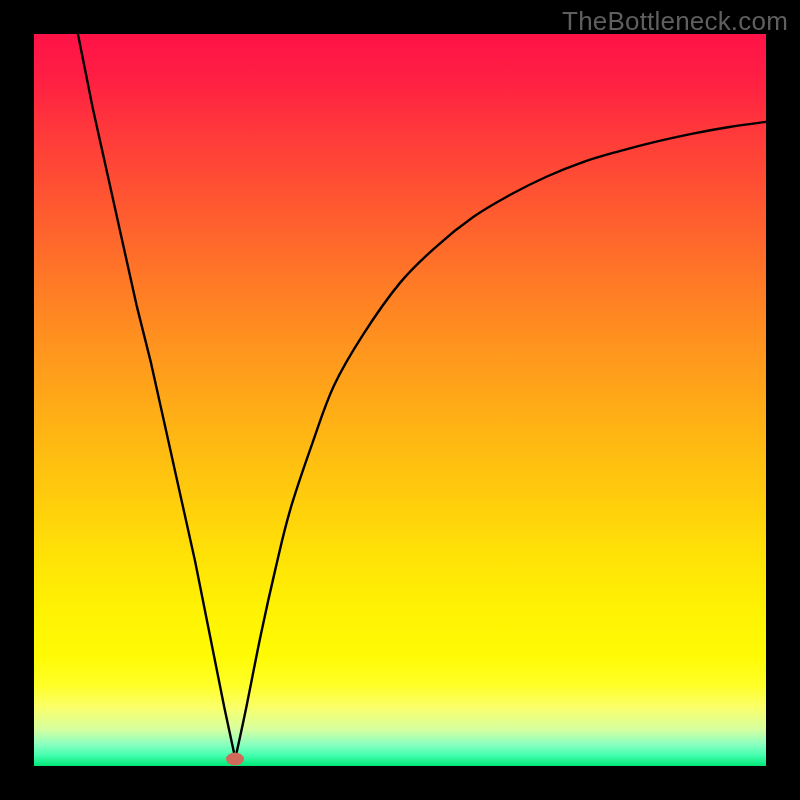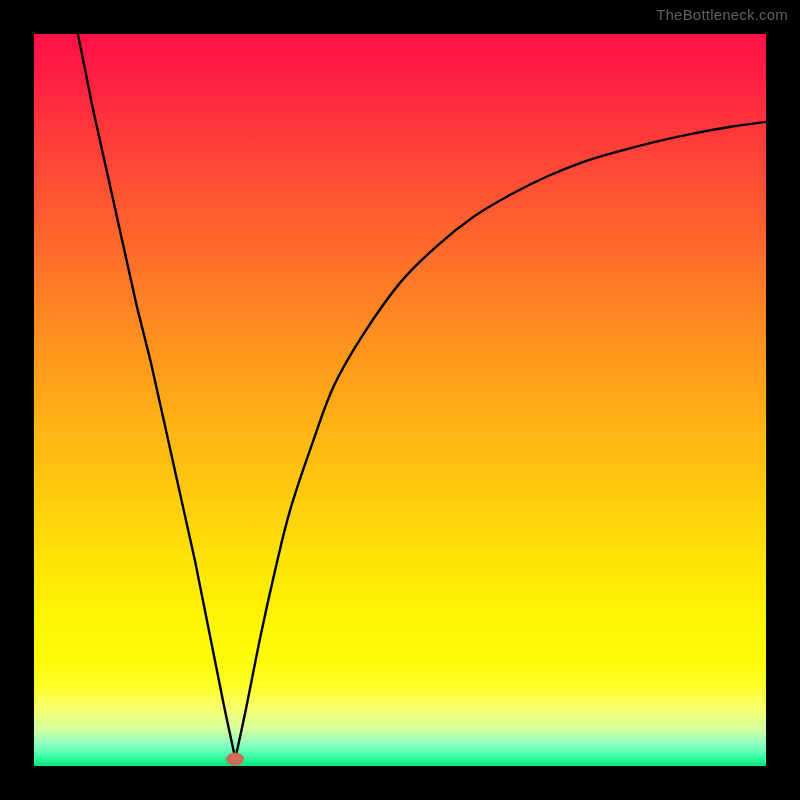--- a/index.html
+++ b/index.html
@@ -51,21 +51,21 @@
   }
   .curve-svg {
     position: absolute;
     inset: 0;
   }
   .watermark {
     position: absolute;
     top: 6px;
     right: 12px;
     color: #5f5f5f;
-    font-size: 15px;
+    font-size: 26px;
     letter-spacing: 0.2px;
     font-weight: 500;
   }
   .marker {
     position: absolute;
     width: 18px;
     height: 13px;
     background: #d06a5a;
     border-radius: 50%;
     transform: translate(-50%, -50%);

